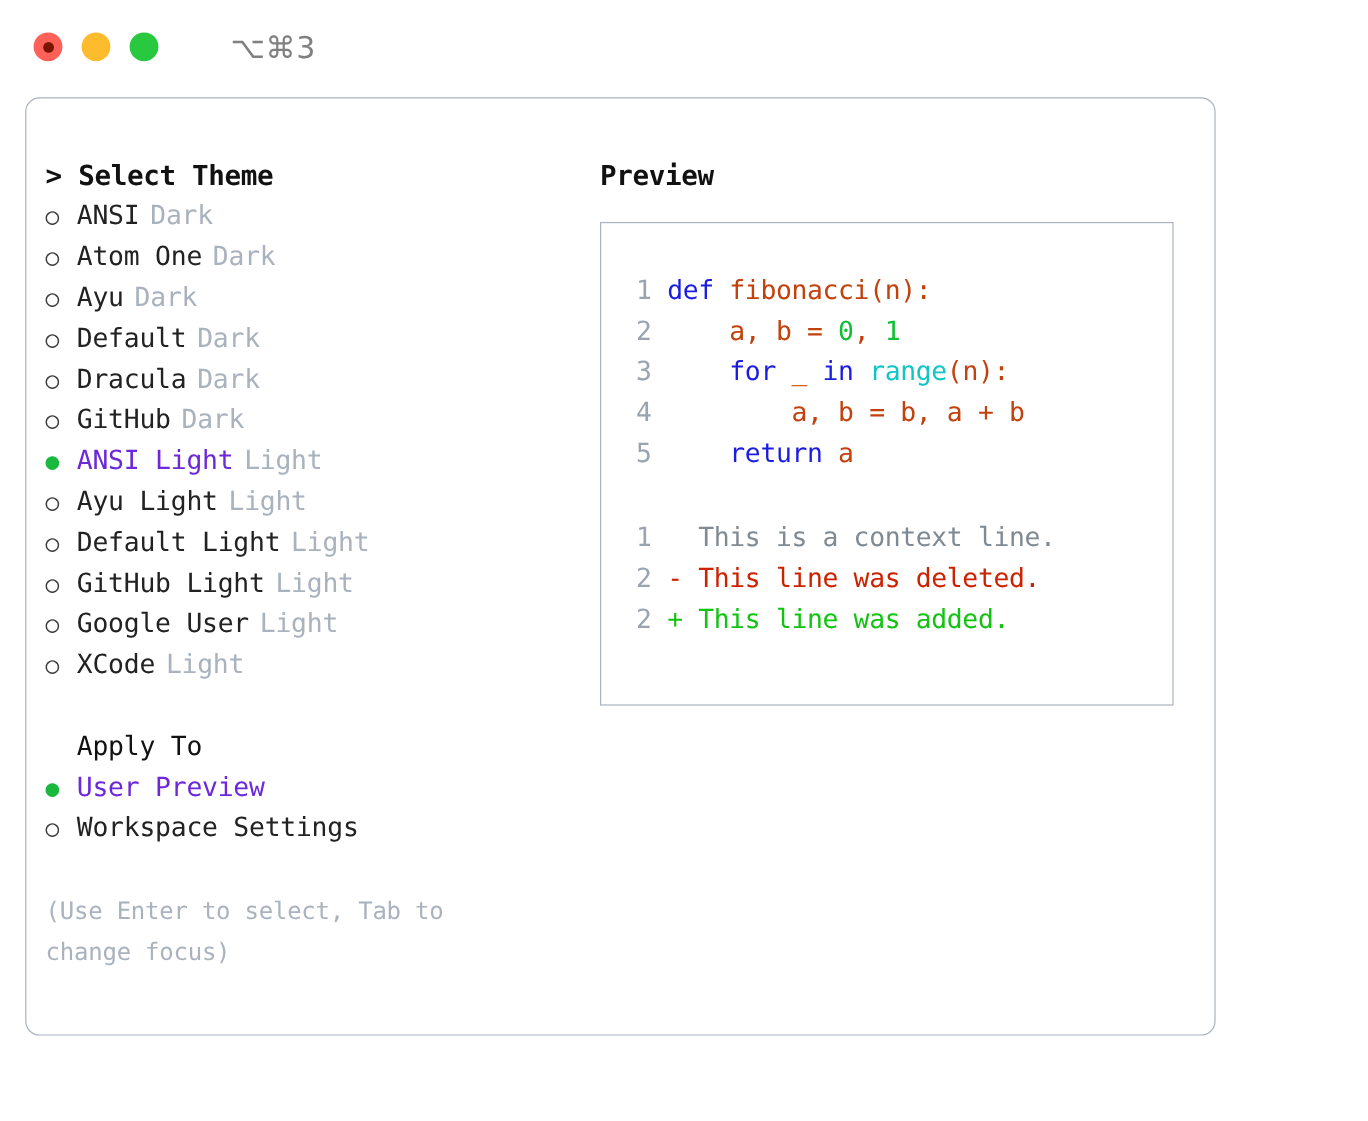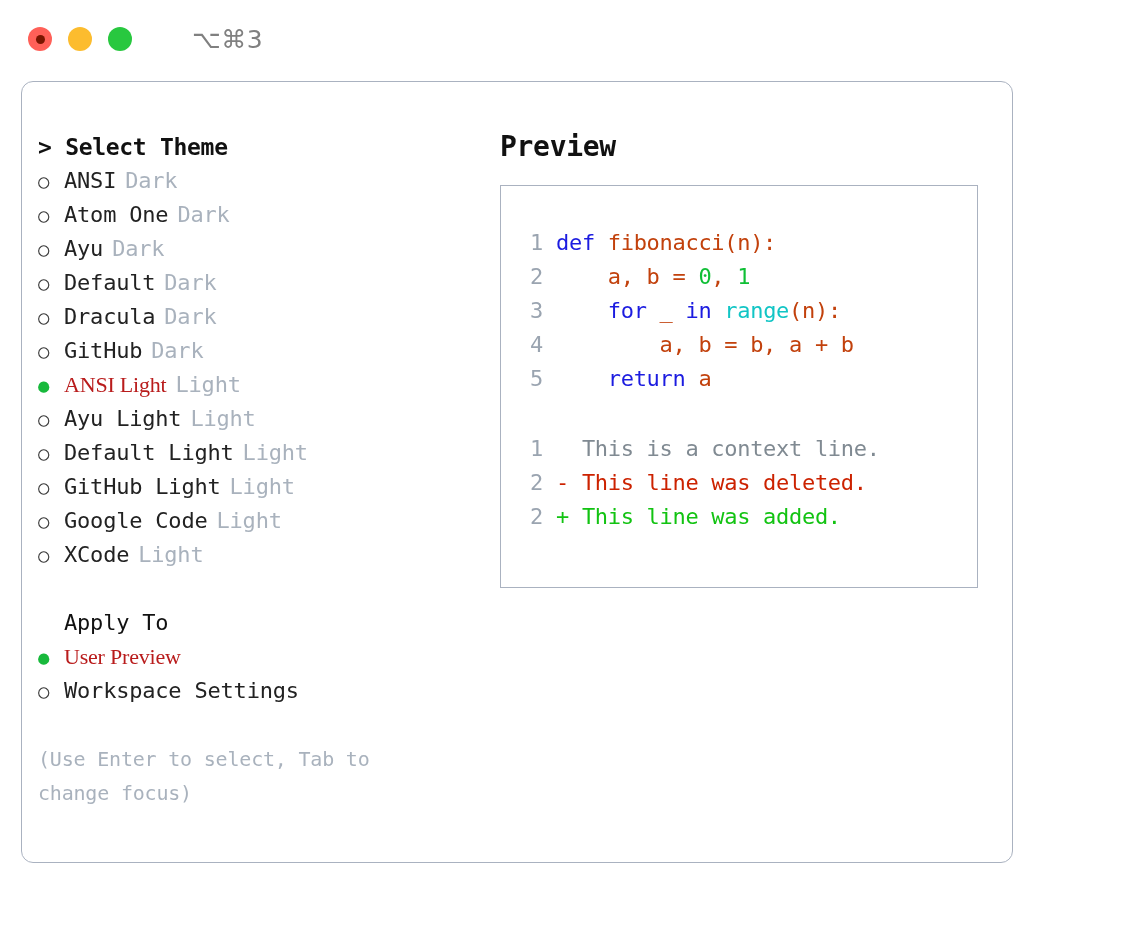--- a/index.html
+++ b/index.html
@@ -119,21 +119,21 @@
   .bullet {
     width: 26px;
     flex: 0 0 26px;
     font-size: 19px;
     color: #3b3b3b;
   }
   .bullet.sel {
     color: #18b93c;
   }
   .opt-label { color: #222222; }
-  .opt-row.selected .opt-label { color: #b91c1c; font-family: Liberation Serif, serif; }
+  .opt-row.selected .opt-label { color: #6d28d9; }
   .opt-badge {
     color: #a9b2bd;
     margin-left: 9px;
   }
 
   .group-title {
     font-size: 22px;
     color: #111111;
     line-height: 34px;
     padding-left: 26px;
@@ -147,21 +147,21 @@
     font-size: 20px;
     color: #a9b2bd;
     line-height: 34px;
     width: 400px;
     white-space: normal;
     letter-spacing: -0.2px;
   }
 
   
   #preview-title {
-    font-size: 28px;
+    font-size: 23px;
     font-weight: bold;
     color: #111111;
     line-height: 34px;
     letter-spacing: -0.3px;
   }
   #code-panel {
     margin-top: 21px;
     width: 478px;
     height: 403px;
     border: 1.6px solid #aab2c0;
@@ -223,21 +223,21 @@
             <div class="opt-row"><span class="bullet">○</span><span class="opt-label">ANSI</span><span class="opt-badge">Dark</span></div>
             <div class="opt-row"><span class="bullet">○</span><span class="opt-label">Atom One</span><span class="opt-badge">Dark</span></div>
             <div class="opt-row"><span class="bullet">○</span><span class="opt-label">Ayu</span><span class="opt-badge">Dark</span></div>
             <div class="opt-row"><span class="bullet">○</span><span class="opt-label">Default</span><span class="opt-badge">Dark</span></div>
             <div class="opt-row"><span class="bullet">○</span><span class="opt-label">Dracula</span><span class="opt-badge">Dark</span></div>
             <div class="opt-row"><span class="bullet">○</span><span class="opt-label">GitHub</span><span class="opt-badge">Dark</span></div>
             <div class="opt-row selected"><span class="bullet sel">●</span><span class="opt-label">ANSI Light</span><span class="opt-badge">Light</span></div>
             <div class="opt-row"><span class="bullet">○</span><span class="opt-label">Ayu Light</span><span class="opt-badge">Light</span></div>
             <div class="opt-row"><span class="bullet">○</span><span class="opt-label">Default Light</span><span class="opt-badge">Light</span></div>
             <div class="opt-row"><span class="bullet">○</span><span class="opt-label">GitHub Light</span><span class="opt-badge">Light</span></div>
-            <div class="opt-row"><span class="bullet">○</span><span class="opt-label">Google Code</span><span class="opt-badge">Light</span></div>
+            <div class="opt-row"><span class="bullet">○</span><span class="opt-label">Google User</span><span class="opt-badge">Light</span></div>
             <div class="opt-row"><span class="bullet">○</span><span class="opt-label">XCode</span><span class="opt-badge">Light</span></div>
           </div>
 
         <div class="spacer-34"></div>
 
         <div class="group-title">Apply To</div>
 
         <div id="apply-items">
             <div class="opt-row selected"><span class="bullet sel">●</span><span class="opt-label">User Preview</span></div>
             <div class="opt-row"><span class="bullet">○</span><span class="opt-label">Workspace Settings</span></div>

